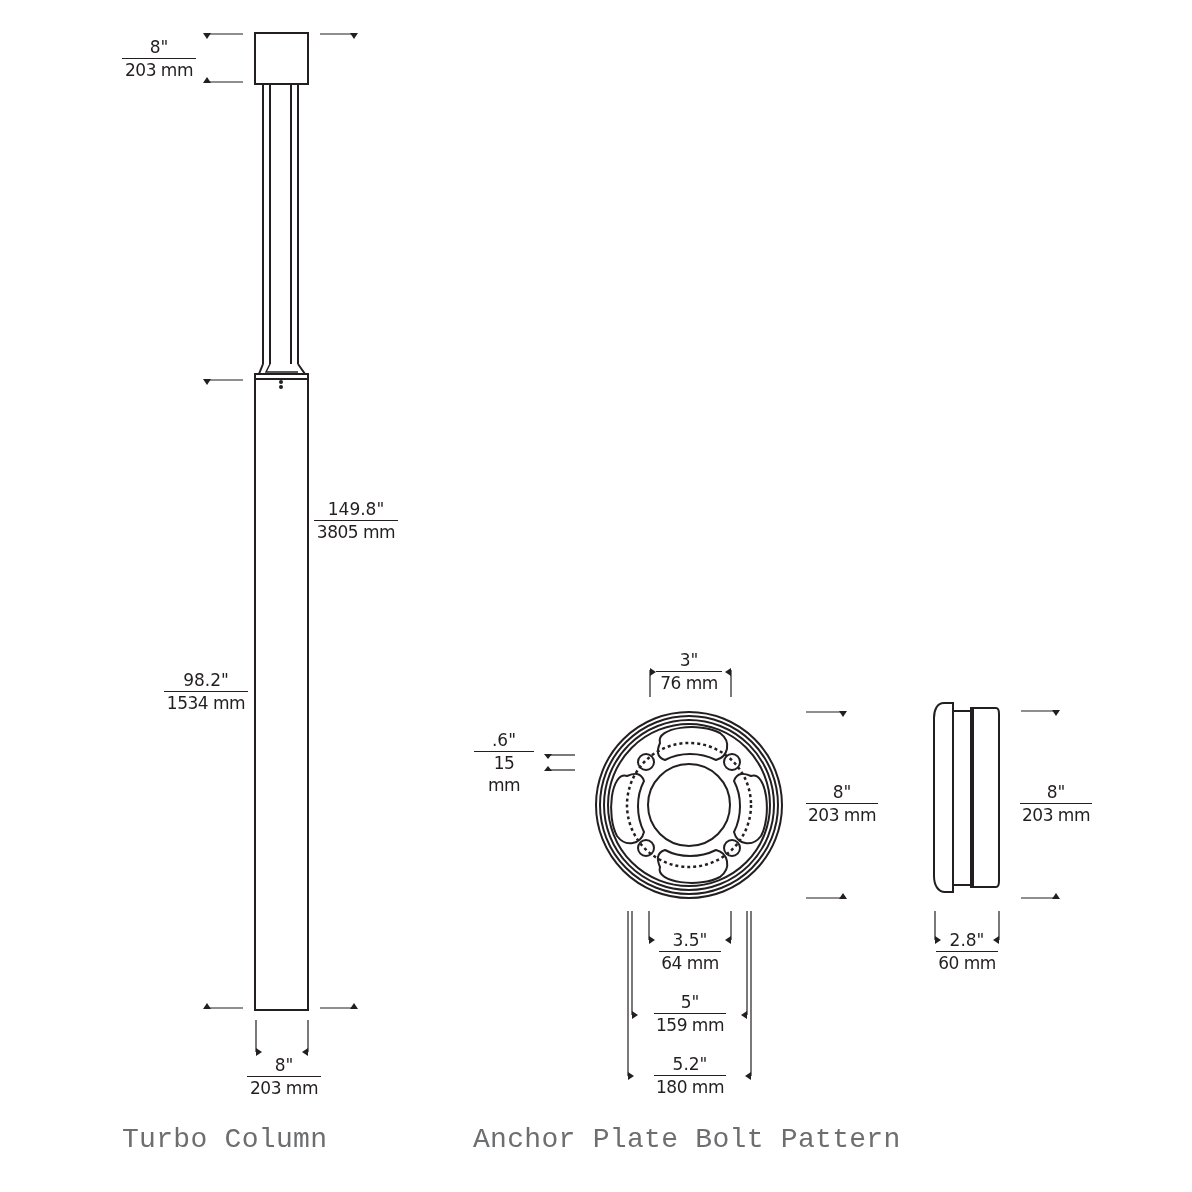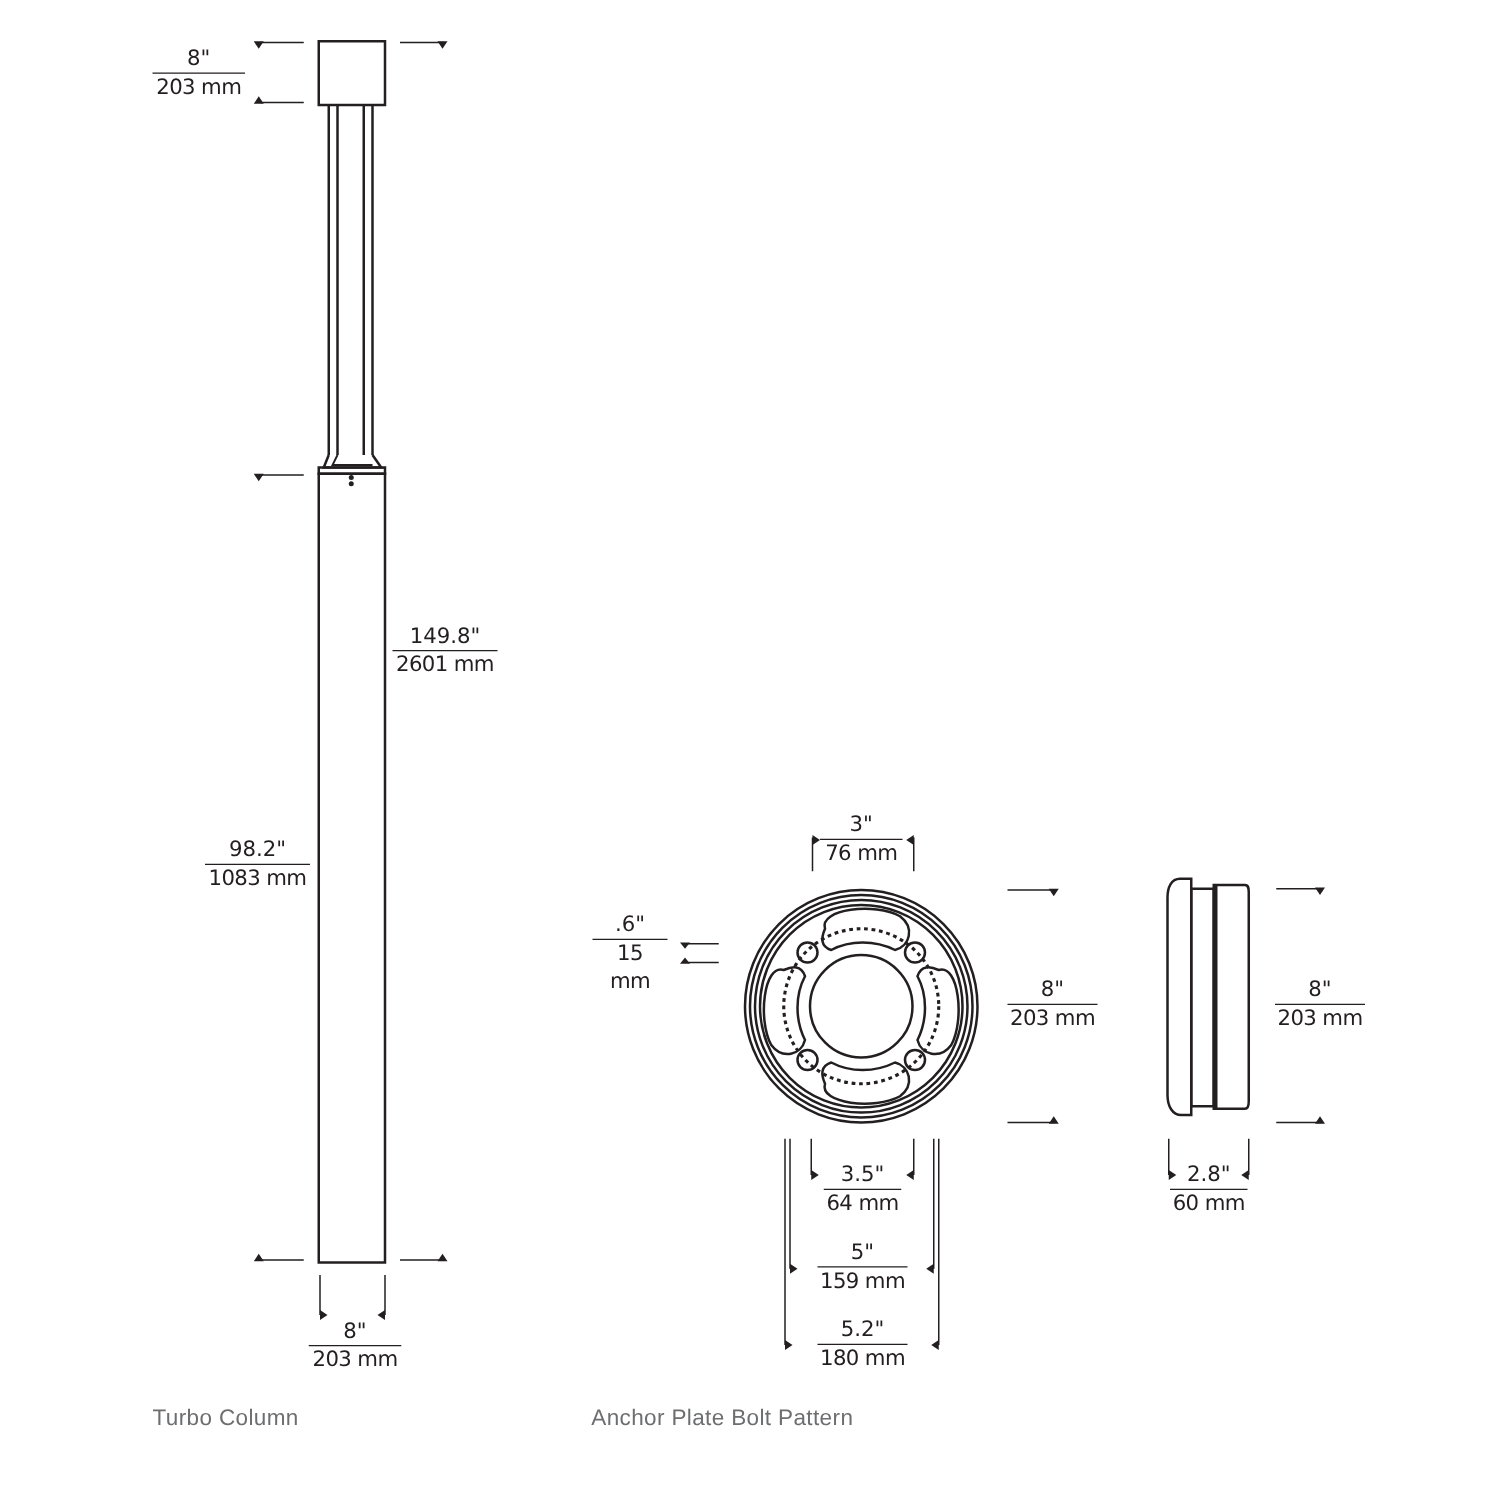--- a/index.html
+++ b/index.html
@@ -1,21 +1,21 @@
 <!DOCTYPE html>
 <html><head>
 <meta charset="utf-8">
 <style>
   html, body { margin: 0; padding: 0; background: #ffffff; }
   body { width: 1192px; height: 1192px; position: relative; overflow: hidden; font-family: "DejaVu Sans", sans-serif; }
   #canvas { position: absolute; left: 0; top: 0; width: 1192px; height: 1192px; }
   .dim { position: absolute; text-align: center; color: #231f20; font-family: "DejaVu Sans", sans-serif; font-size: 17px; line-height: 22px; }
   .dim .in { display: block; border-bottom: 1px solid #231f20; padding: 0 4px; }
   .dim .mm { display: block; padding: 0 2px; letter-spacing: -0.5px; text-align: center; }
-  .caption { position: absolute; color: #6d6e70; font-family: Liberation Sans, sans-serif; font-size: 18px; font-weight: 300; letter-spacing: 0.3px; }
+  .caption { position: absolute; color: #6d6e70; font-family: Liberation Mono, monospace; font-size: 28px; font-weight: 300; letter-spacing: 0.3px; }
 </style>
 </head>
 <body>
 
 <svg id="canvas" width="1192" height="1192" viewBox="0 0 1192 1192" xmlns="http://www.w3.org/2000/svg">
   <defs>
     <marker id="arrowDown" markerWidth="8" markerHeight="8" refX="4" refY="7" orient="0">
       <path d="M0,0 L8,0 L4,7 Z" fill="#231f20"></path>
     </marker>
   </defs>
@@ -133,25 +133,25 @@
       <path d="M999,936 l-6,4 l6,4 z" stroke="none"></path>
   </g>
 </svg>
 
 <div class="dim" style="left:122px; top:36px; width:74px;">
   <span class="in">8"</span>
   <span class="mm">203 mm</span>
 </div>
 <div class="dim" style="left:314px; top:498px; width:84px;">
   <span class="in">149.8"</span>
-  <span class="mm">2601 mm</span>
+  <span class="mm">3805 mm</span>
 </div>
 <div class="dim" style="left:164px; top:669px; width:84px;">
   <span class="in">98.2"</span>
-  <span class="mm">1083 mm</span>
+  <span class="mm">1534 mm</span>
 </div>
 <div class="dim" style="left:247px; top:1054px; width:74px;">
   <span class="in">8"</span>
   <span class="mm">203 mm</span>
 </div>
 
 <div class="dim" style="left:656px; top:649px; width:66px;">
   <span class="in">3"</span>
   <span class="mm">76 mm</span>
 </div>

